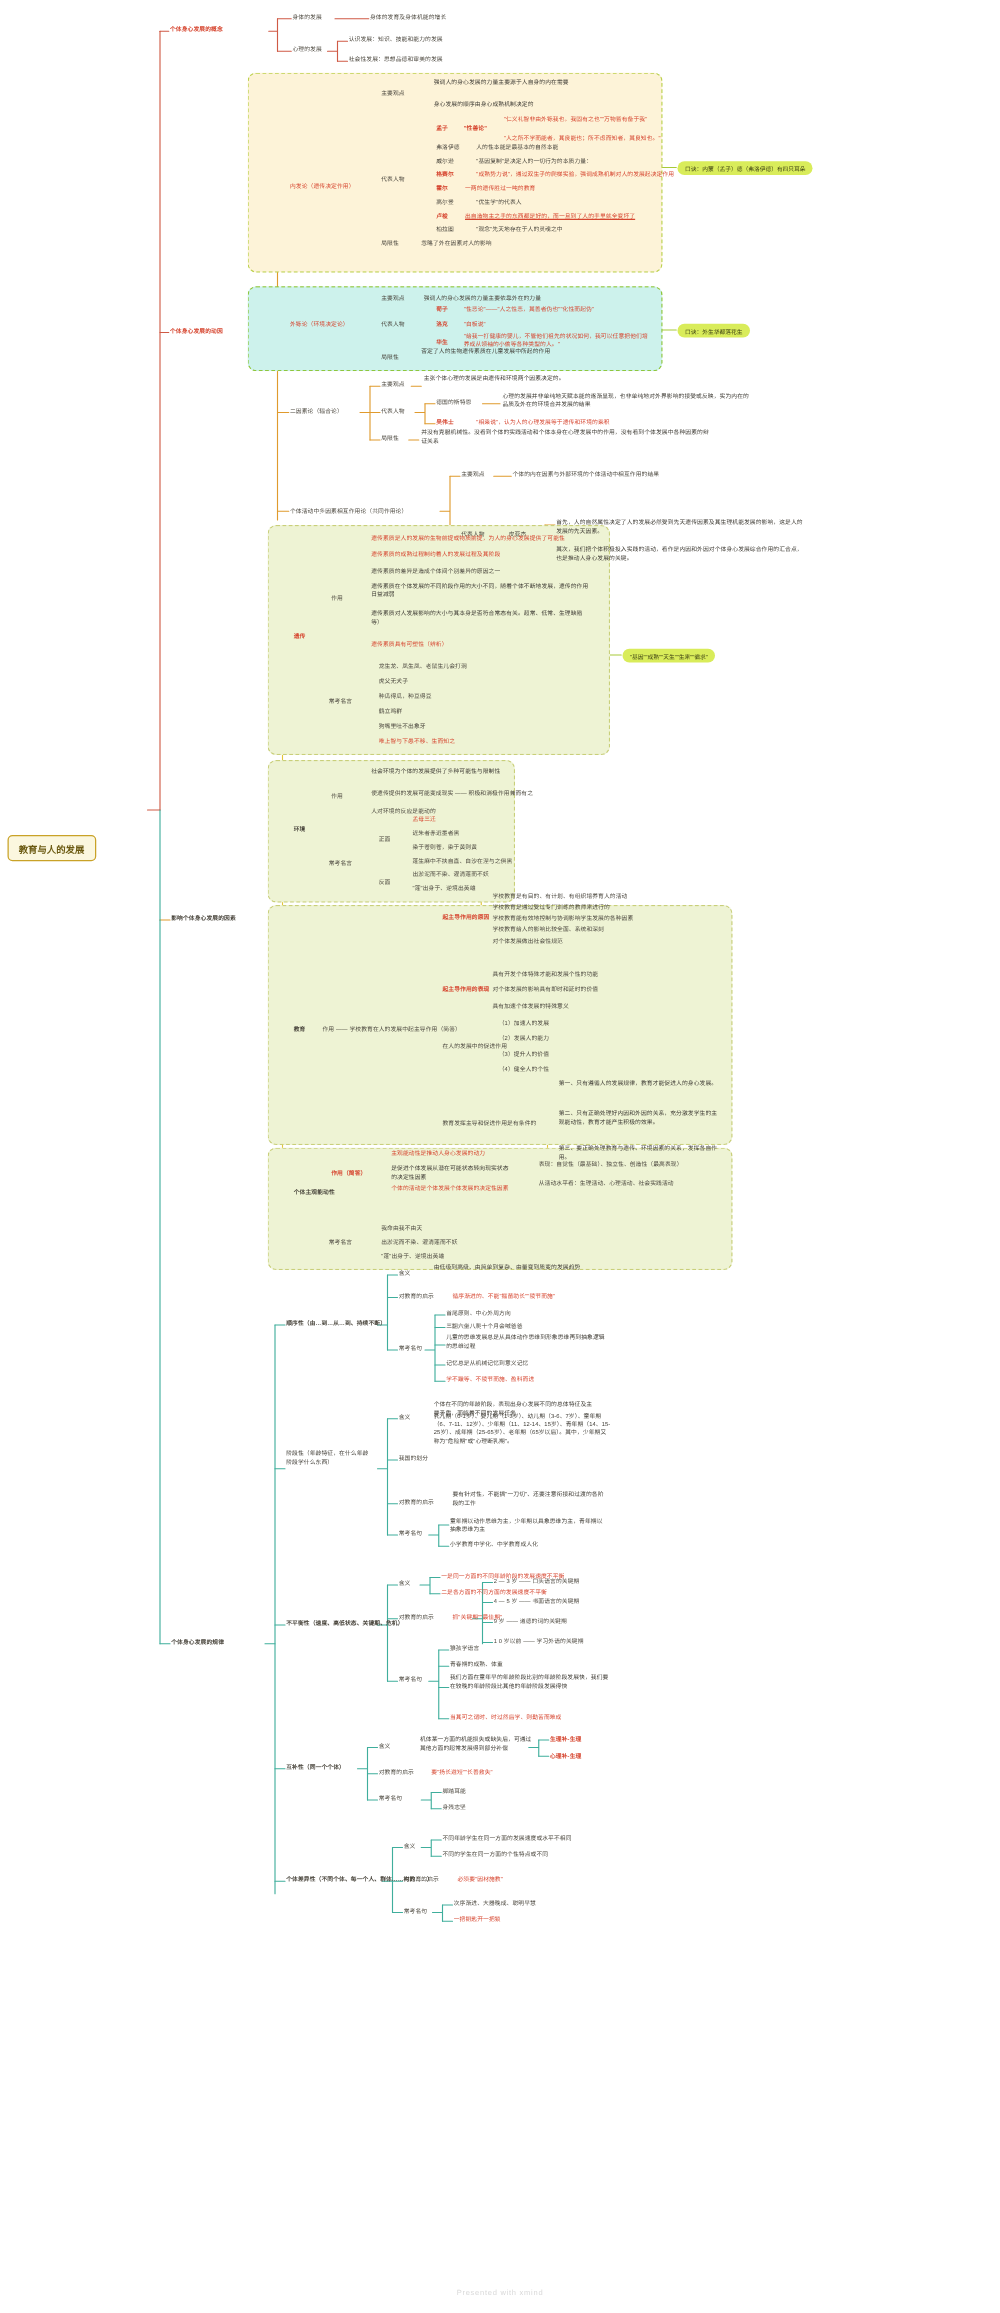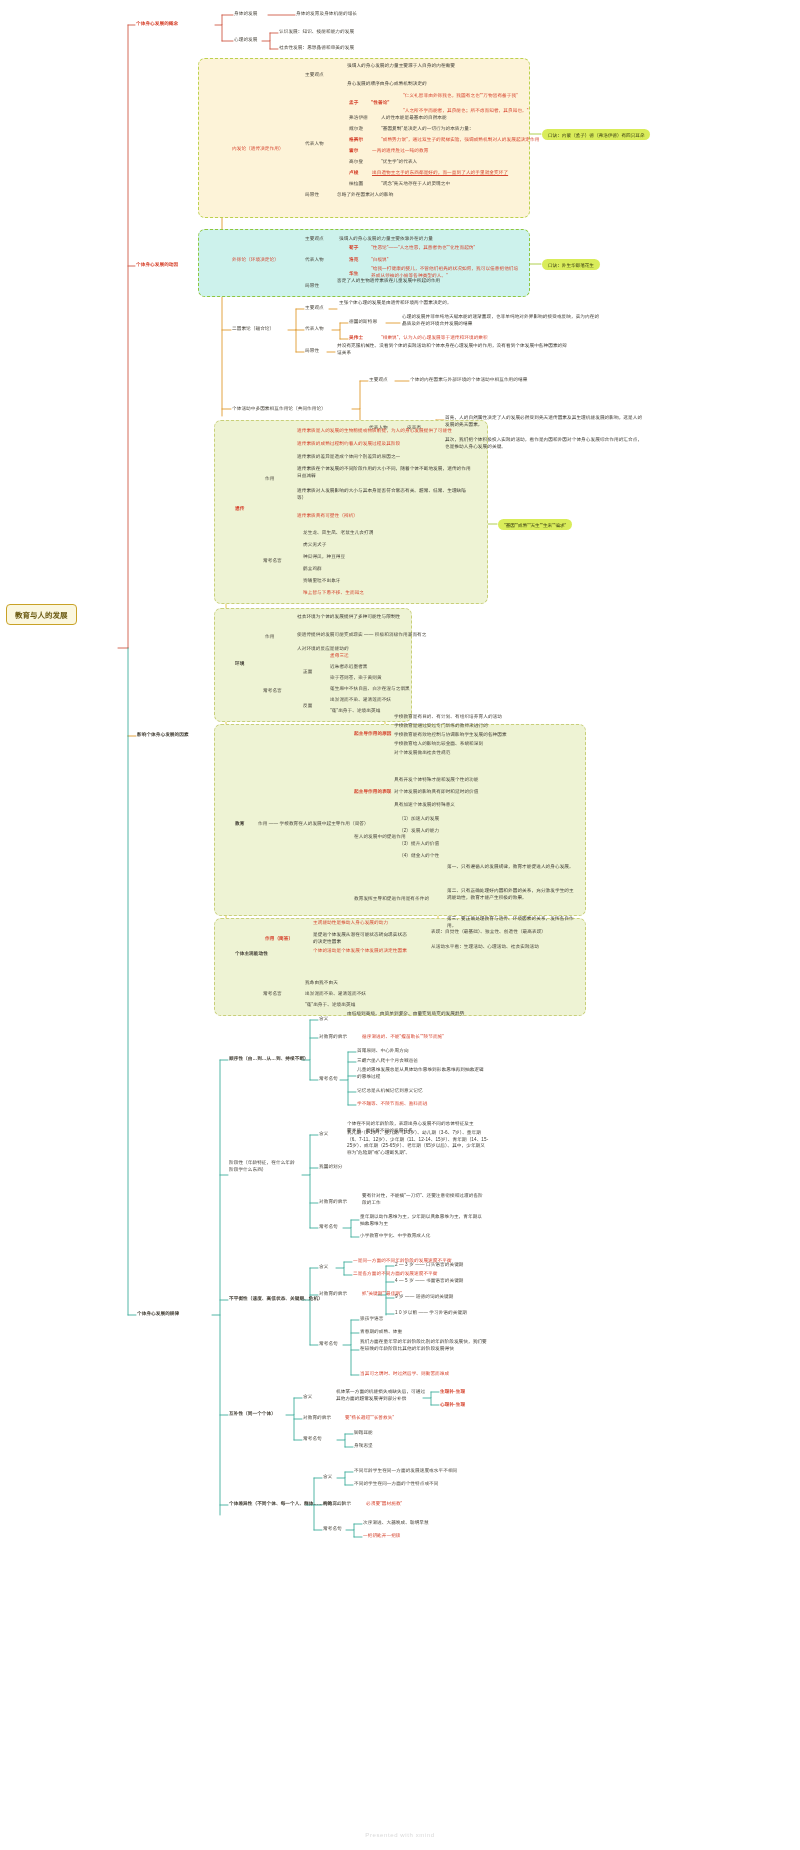--- a/index.html
+++ b/index.html
@@ -23,21 +23,21 @@
   }
   .node.nw{white-space:nowrap;}
   .t-red{color:#d6452f;}
   .t-redb{color:#d6452f;font-weight:bold;}
   .t-dark{color:#4a463d;}
   .t-b{font-weight:bold;}
   .t-u{text-decoration:underline;}
 
   
   .root{
-    position:absolute;left:6px;top:604px;
+    position:absolute;left:6px;top:668px;
     padding:4px 8px;
     border:1px solid #c9a227;
     border-radius:4px;
     background:#fbf7df;
     font-size:7.5px;font-weight:bold;color:#6b5a12;
     white-space:nowrap;
   }
 
   
   .badge{

